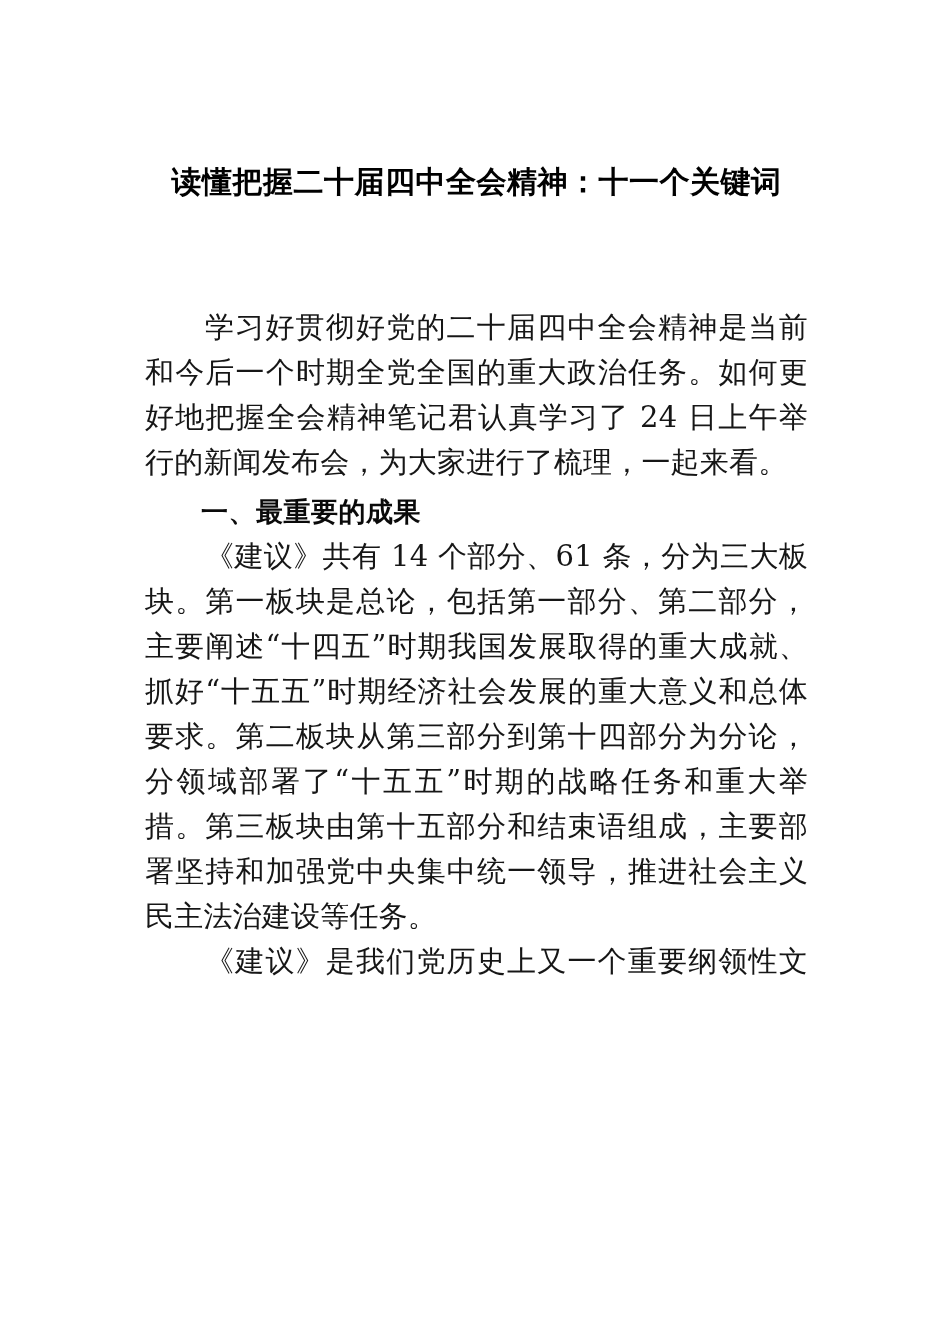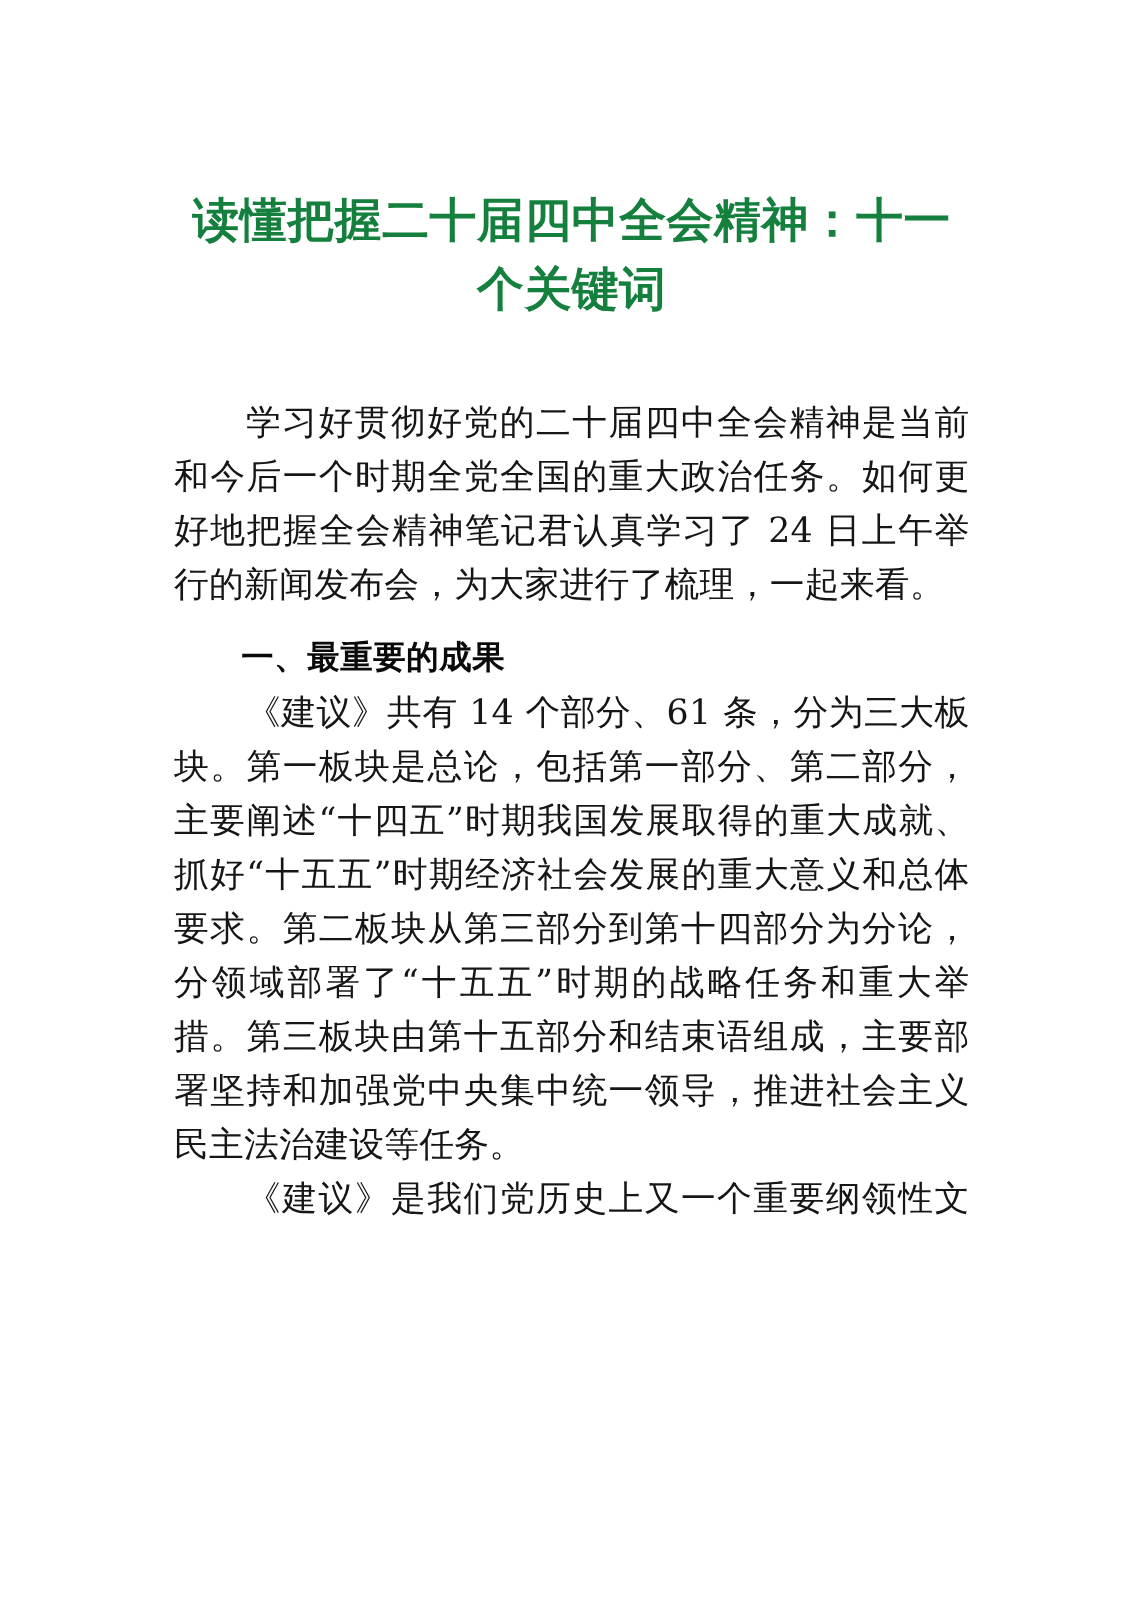--- a/index.html
+++ b/index.html
@@ -19,25 +19,25 @@
 
   .content {
     position: absolute;
     left: 145px;
     top: 0;
     width: 663px;
   }
 
   
   .doc-title {
-    font-family: Liberation Sans, sans-serif;
+    font-family: Liberation Mono, monospace;
     font-weight: 700;
-    font-size: 39px;
+    font-size: 30px;
     line-height: 57px;
-    color: #15803d;
+    color: #000000;
     text-align: center;
     margin: 0;
     padding-top: 156px;
     letter-spacing: 0.5px;
   }
 
   
   .section-heading {
     font-family: "DejaVu Sans", "Liberation Sans", sans-serif;
     font-weight: 700;
@@ -57,25 +57,25 @@
     color: #161616;
     margin: 0;
     text-indent: 60px;
     text-align: justify;
     text-justify: inter-ideograph;
     letter-spacing: 0.2px;
     word-break: break-all;
   }
 
   .para-gap-top {
-    margin-top: 60px;
+    margin-top: 92px;
   }
 
   .heading-gap-top {
-    margin-top: 16px;
+    margin-top: 4px;
   }
 
   
   .clipped {
     max-height: 46px;
     overflow: hidden;
   }
 </style>
 </head>
 <body>

